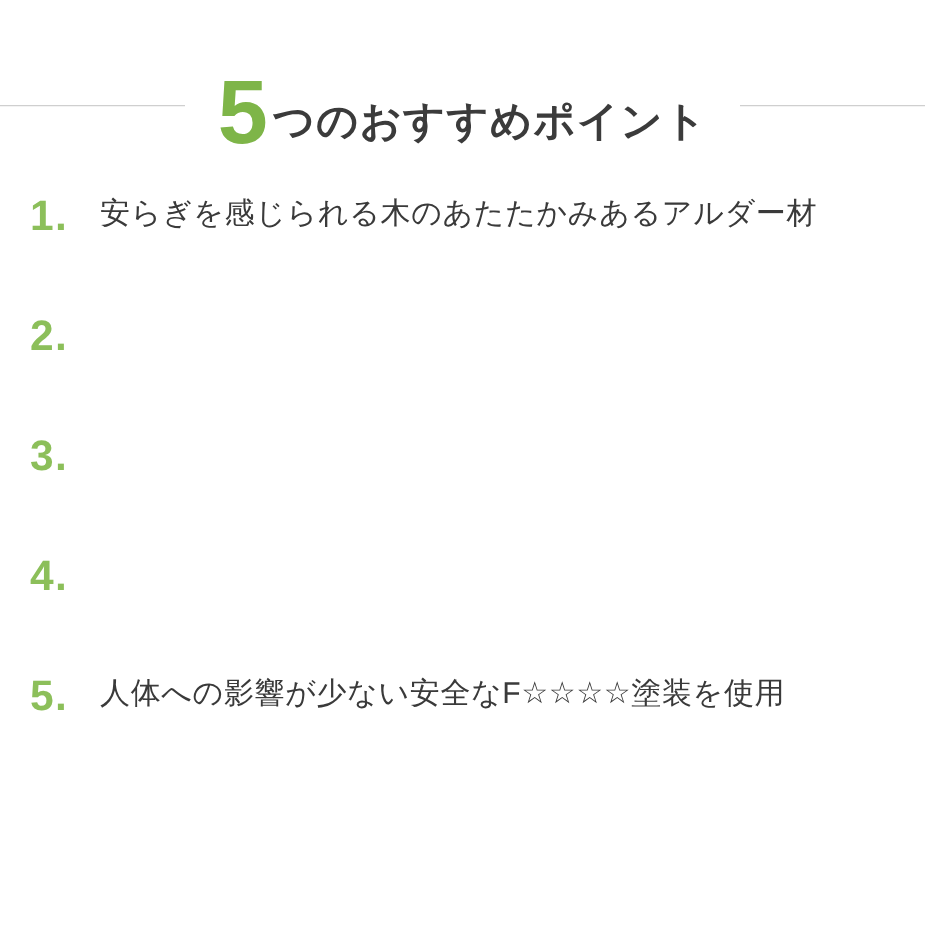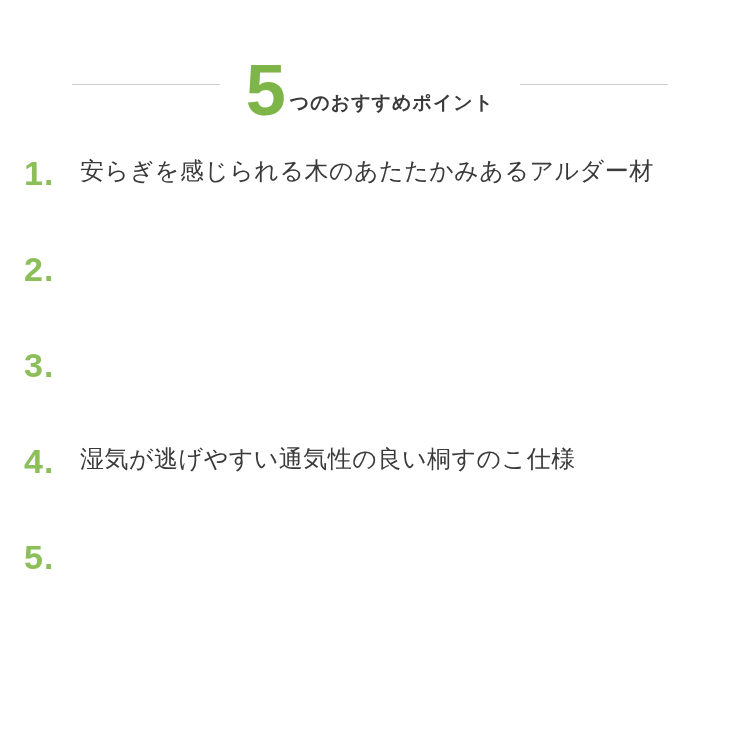--- a/index.html
+++ b/index.html
@@ -51,21 +51,21 @@
     font-size: 72px;
     line-height: 1;
     font-weight: bold;
     color: #7eb548;
     letter-spacing: 0px;
     position: relative;
     top: 6px;
   }
 
   .header-text {
-    font-size: 19px;
+    font-size: 33px;
     font-weight: bold;
     color: #3b3b3b;
     letter-spacing: 1px;
     margin-left: 4px;
   }
 
   
   .list {
     position: absolute;
     top: 150px;
@@ -126,22 +126,22 @@
     <div class="list-item">
       <span class="item-number">2.</span>
     </div>
 
     <div class="list-item">
       <span class="item-number">3.</span>
     </div>
 
     <div class="list-item">
       <span class="item-number">4.</span>
-      <span class="item-text">湿気が逃げやすい通気性の良い桐すのこ仕様</span>
     </div>
 
     <div class="list-item">
       <span class="item-number">5.</span>
+      <span class="item-text">人体への影響が少ない安全なF☆☆☆☆塗装を使用</span>
     </div>
 
   </div>
 
 </div>
 
 </body></html>

